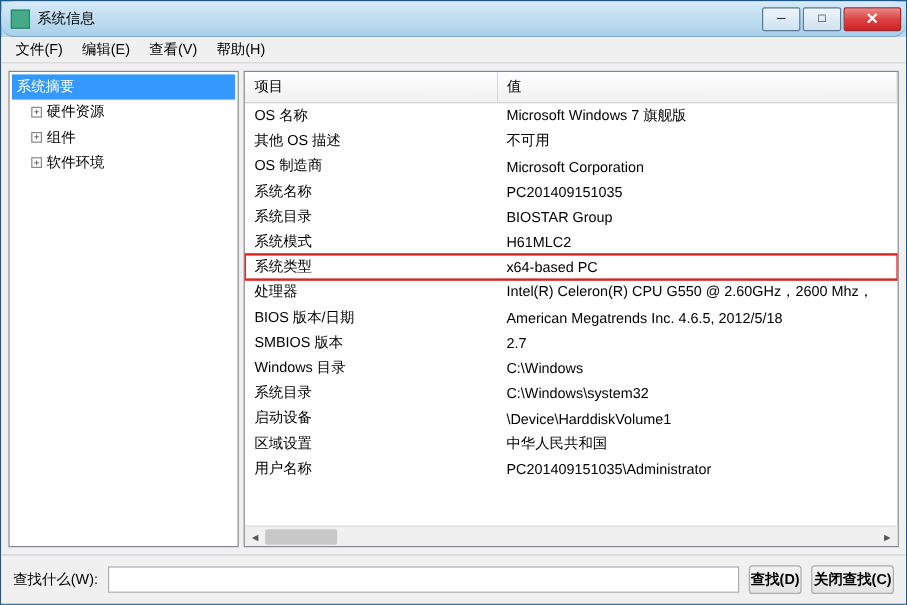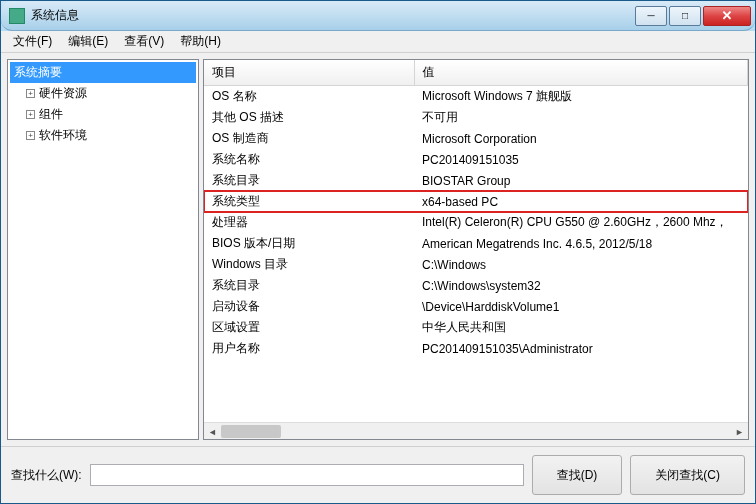--- a/index.html
+++ b/index.html
@@ -172,27 +172,28 @@
 .find-label { }
 .find-input {
   flex: 1;
   height: 22px;
   border: 1px solid #abadb3;
   padding: 0 4px;
   font-family: inherit;
   font-size: 12px;
 }
 .btn {
-  height: 40px;
-  padding: 0 24px;
+  height: 24px;
+  padding: 0 1px;
   border: 1px solid #acacac;
   background: linear-gradient(to bottom, #f2f2f2, #e3e3e3);
   border-radius: 3px;
   font-family: inherit;
   font-size: 12px;
+  font-weight: bold;
 }
 .col-item { width: 210px; }
 .col-value { width: auto; }
 </style>
 </head>
 <body>
 
 <div class="window">
 
   <div class="titlebar">
@@ -261,31 +262,39 @@
                 <td>Microsoft Corporation</td>
               </tr>
               <tr>
                 <td>系统名称</td>
                 <td>PC201409151035</td>
               </tr>
               <tr>
                 <td>系统目录</td>
                 <td>BIOSTAR Group</td>
               </tr>
+              <tr>
+                <td>系统模式</td>
+                <td>H61MLC2</td>
+              </tr>
               <tr class="highlight-row">
                 <td>系统类型</td>
                 <td>x64-based PC</td>
               </tr>
               <tr>
                 <td>处理器</td>
                 <td>Intel(R) Celeron(R) CPU G550 @ 2.60GHz，2600 Mhz，</td>
               </tr>
               <tr>
                 <td>BIOS 版本/日期</td>
                 <td>American Megatrends Inc. 4.6.5, 2012/5/18</td>
+              </tr>
+              <tr>
+                <td>SMBIOS 版本</td>
+                <td>2.7</td>
               </tr>
               <tr>
                 <td>Windows 目录</td>
                 <td>C:\Windows</td>
               </tr>
               <tr>
                 <td>系统目录</td>
                 <td>C:\Windows\system32</td>
               </tr>
               <tr>

